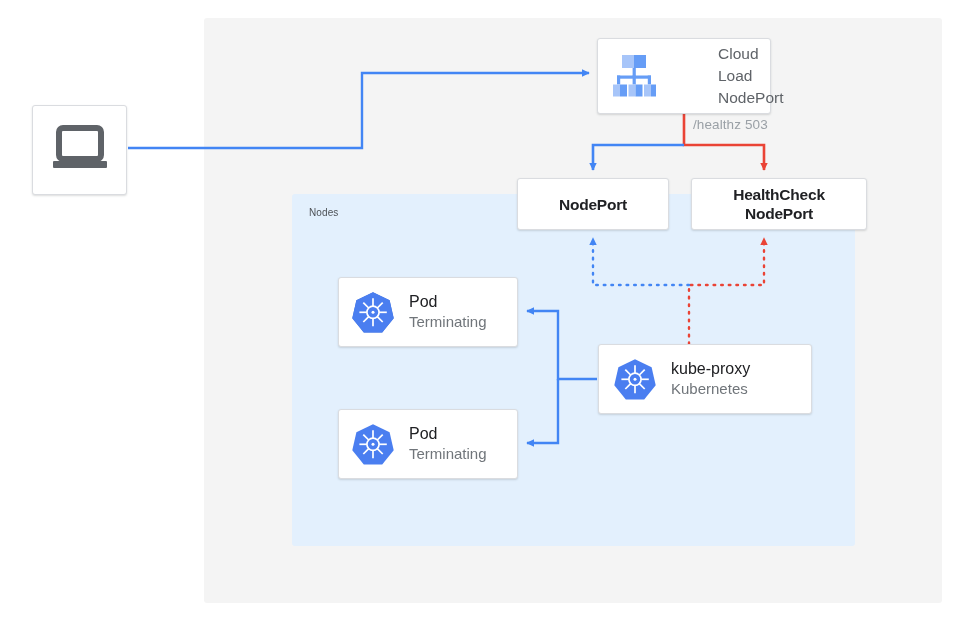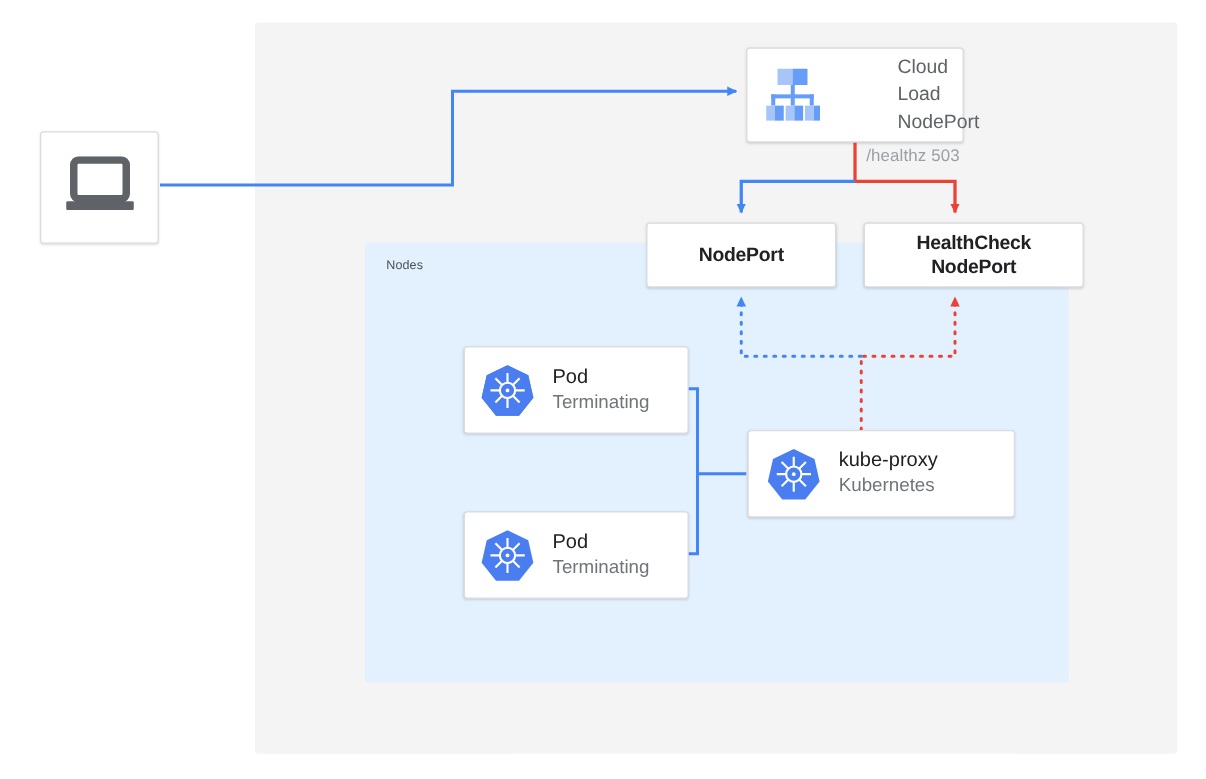--- a/index.html
+++ b/index.html
@@ -117,21 +117,20 @@
   }
 
   
   .pod-box {
     left: 338px;
     width: 180px;
     height: 70px;
     display: flex;
     align-items: center;
     padding-left: 12px;
-    margin-left: 33px;
   }
   .pod-box-1 { top: 277px; }
   .pod-box-2 { top: 409px; }
 
   
   .kube-proxy-box {
     left: 598px;
     top: 344px;
     width: 214px;
     height: 70px;

